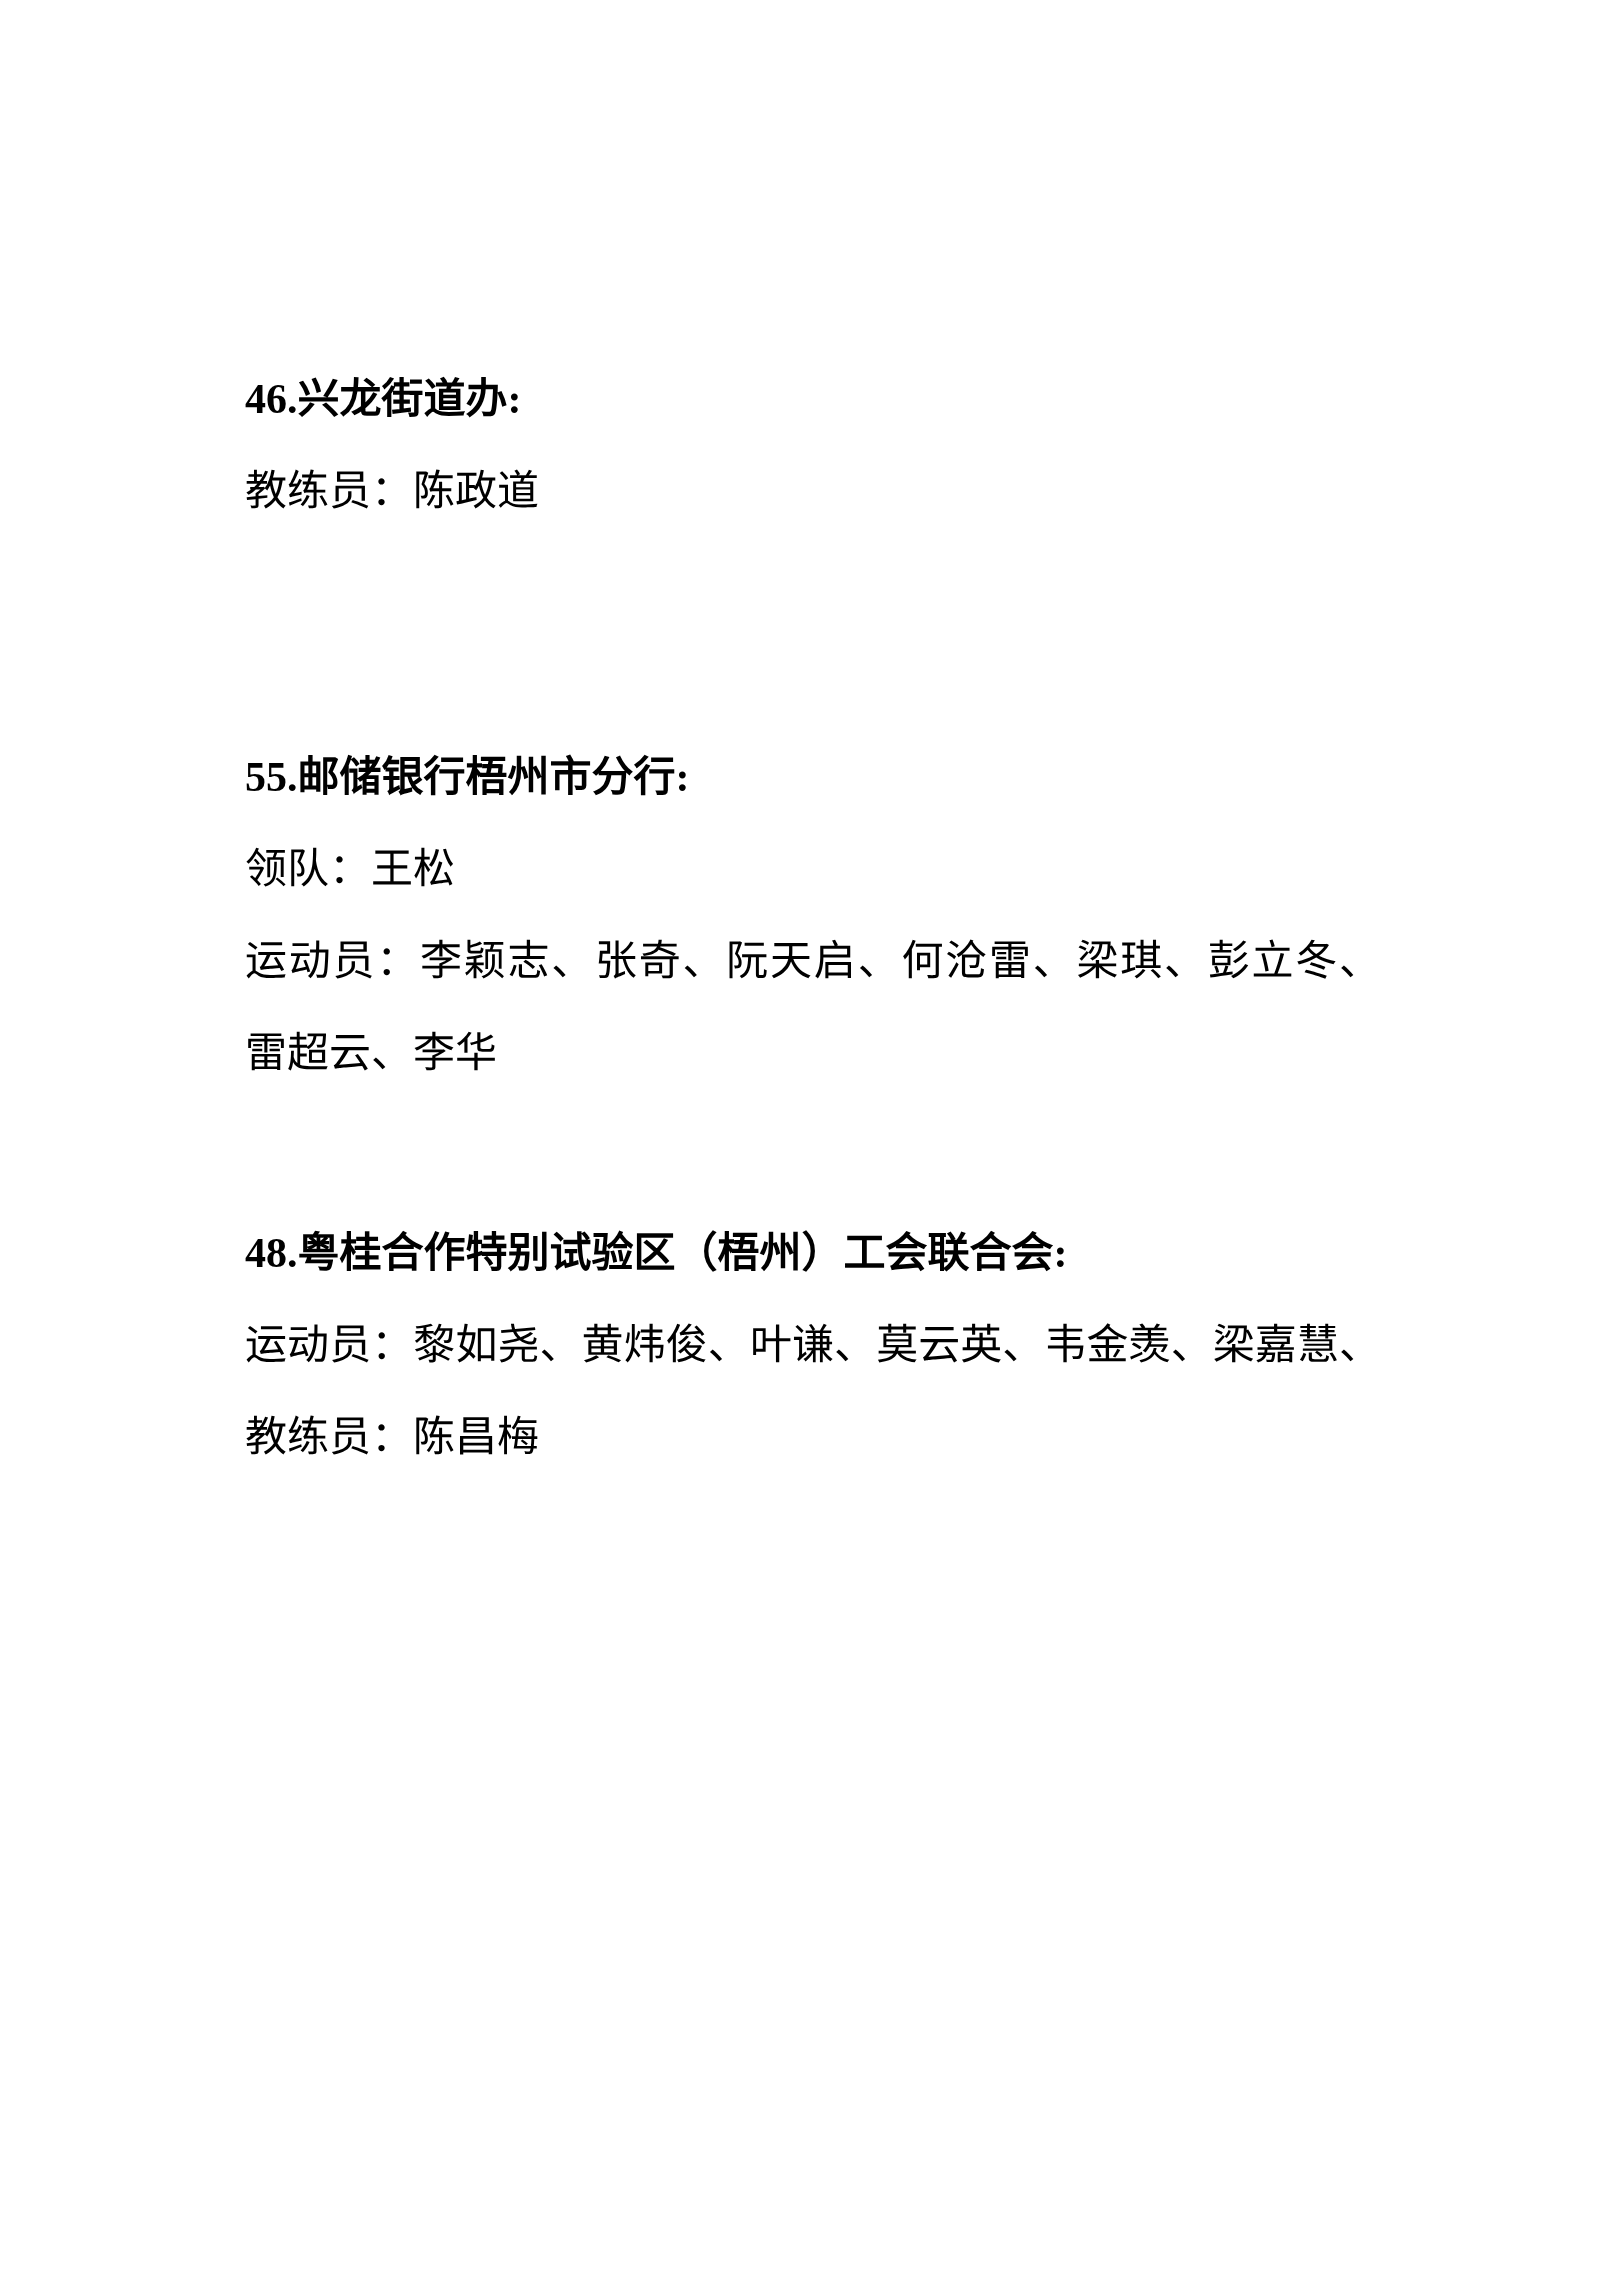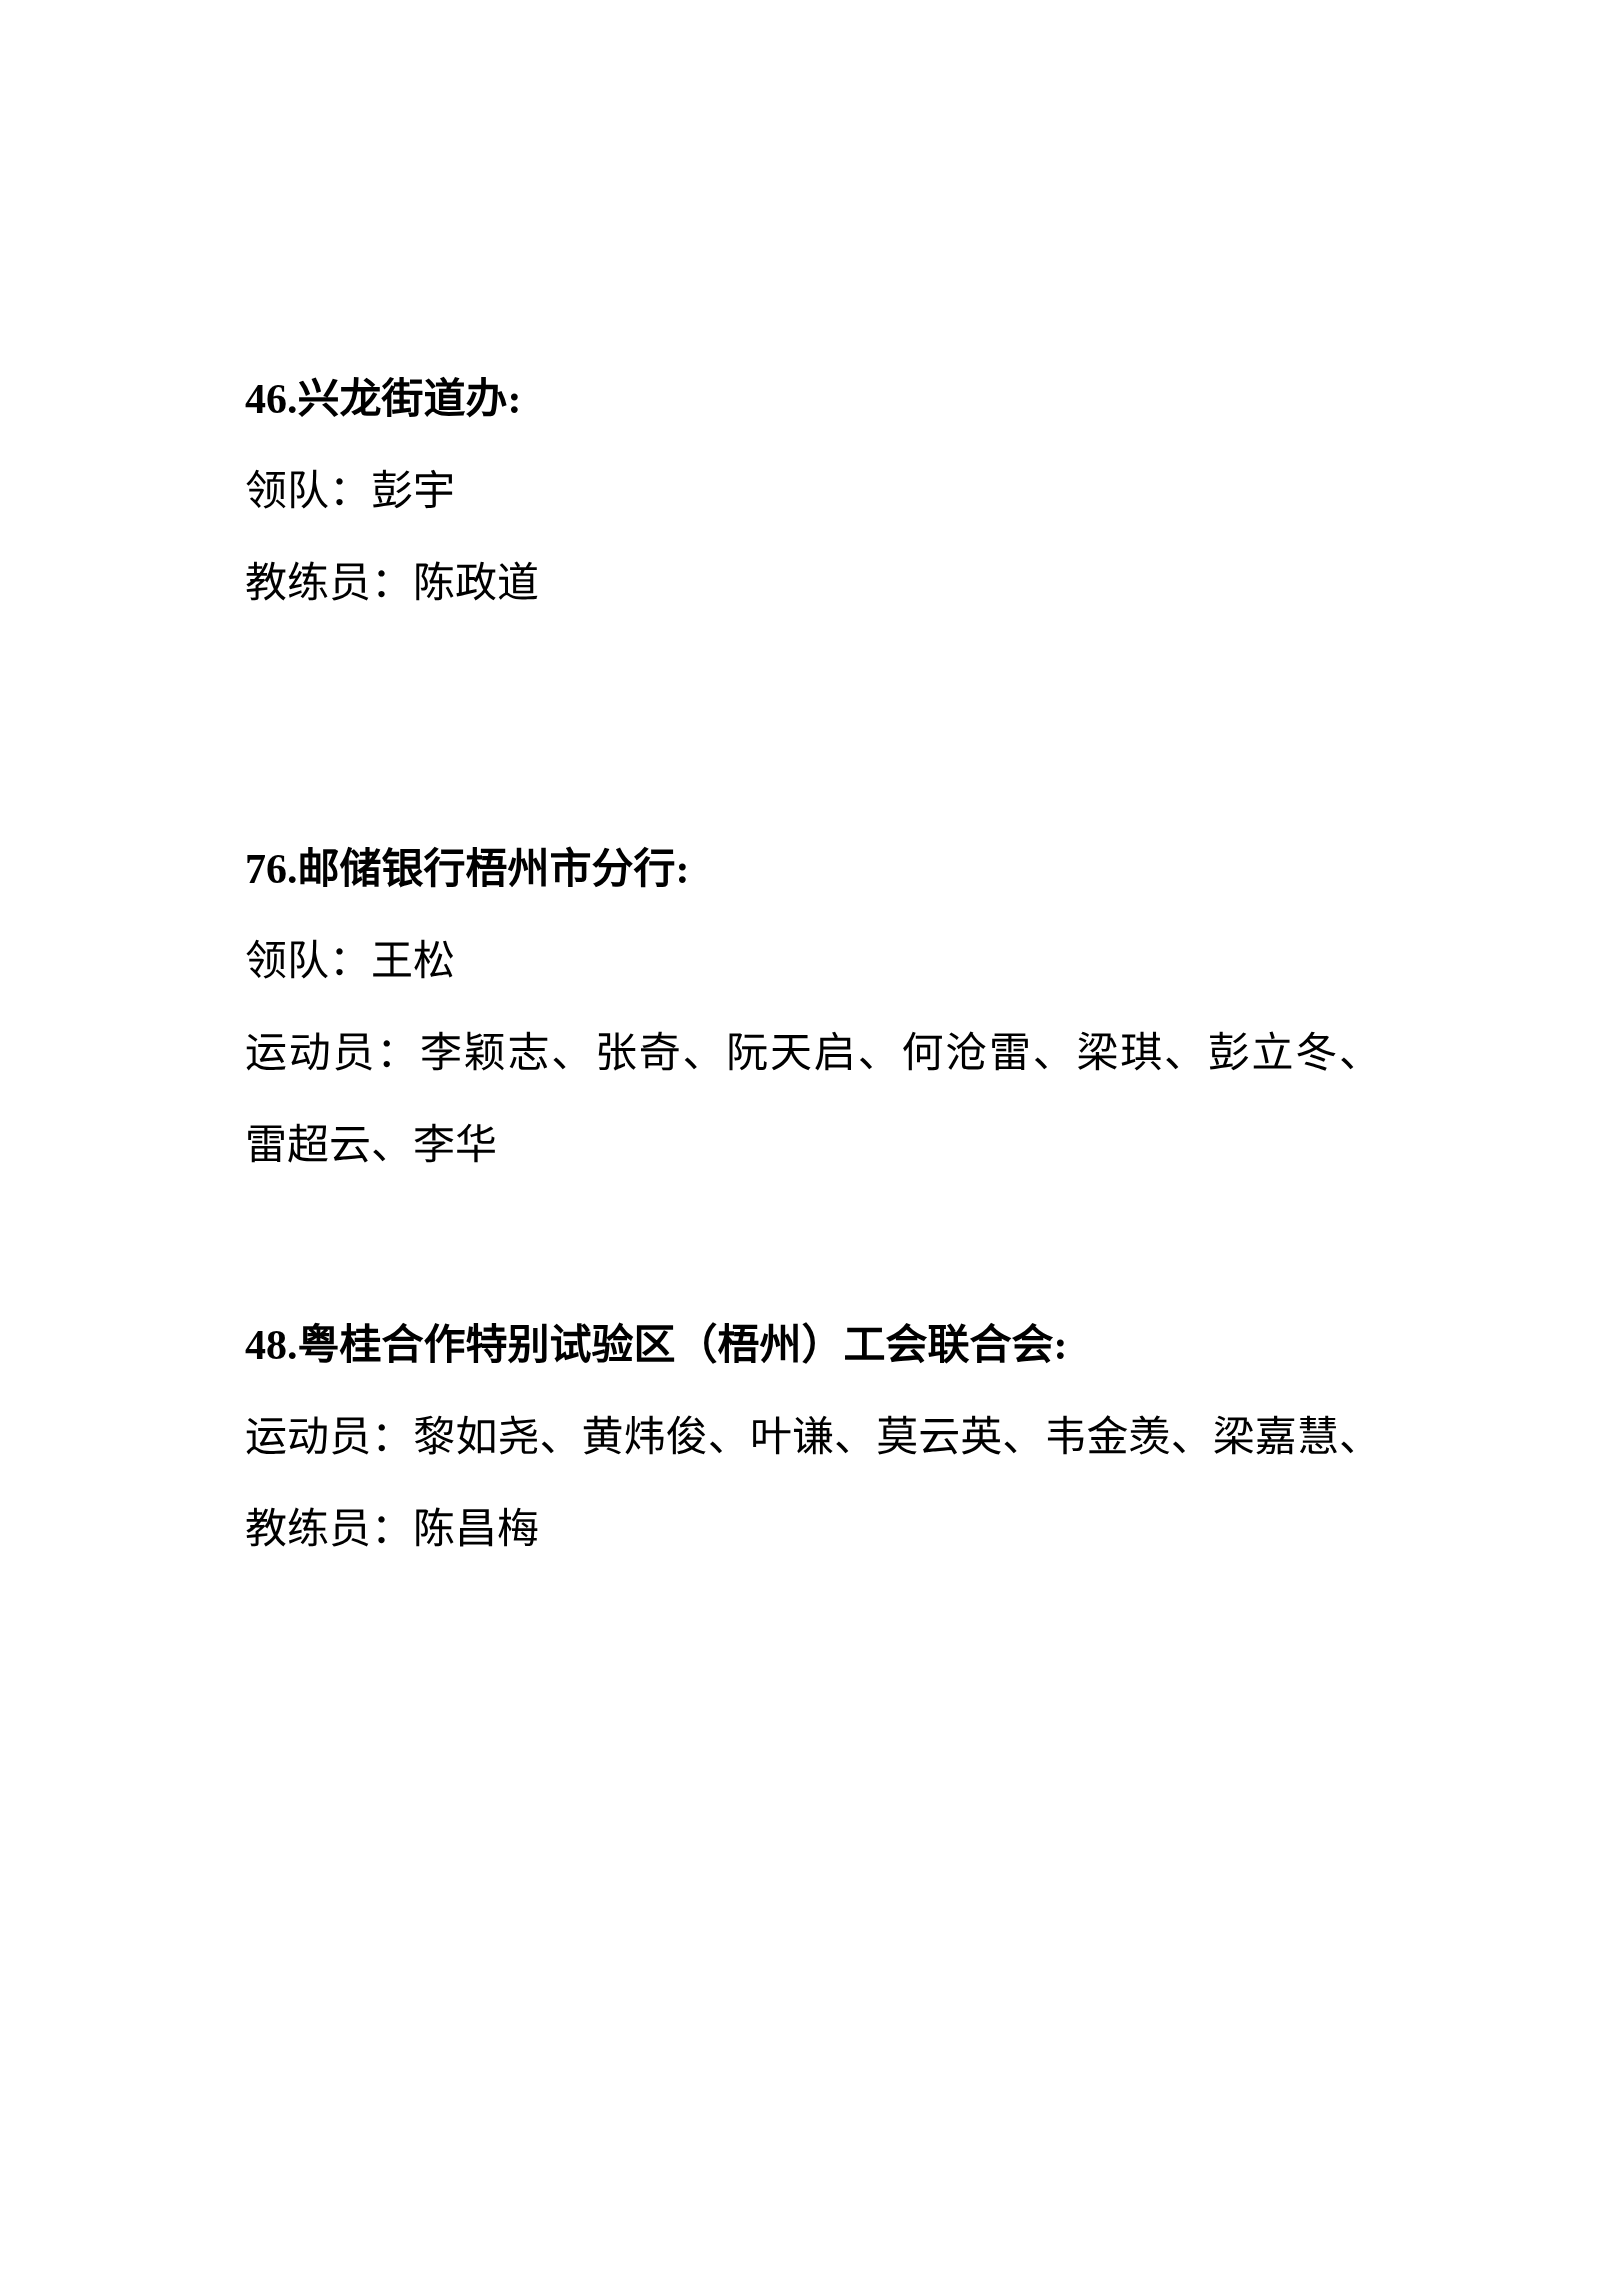--- a/index.html
+++ b/index.html
@@ -43,26 +43,25 @@
   .entry.gap-medium { margin-bottom: 108px; }
 </style>
 </head>
 <body>
 
 <div class="page">
   <div class="content">
 
     <section class="entry gap-large">
       <p class="line heading">46.兴龙街道办:</p>
-      <p class="line"><span>领队：</span><span>彭宇</span></p>
       <p class="line"><span>教练员：</span><span>陈政道</span></p>
     </section>
 
     <section class="entry gap-medium">
-      <p class="line heading">76.邮储银行梧州市分行:</p>
+      <p class="line heading">55.邮储银行梧州市分行:</p>
       <p class="line"><span>领队：</span><span>王松</span></p>
       <p class="line jline">运动员：李颖志、张奇、阮天启、何沧雷、梁琪、彭立冬、</p>
       <p class="line">雷超云、李华</p>
     </section>
 
     <section class="entry">
       <p class="line heading">48.粤桂合作特别试验区（梧州）工会联合会:</p>
       <p class="line jline">运动员：黎如尧、黄炜俊、叶谦、莫云英、韦金羡、梁嘉慧、</p>
       <p class="line"><span>教练员：</span><span>陈昌梅</span></p>
     </section>

